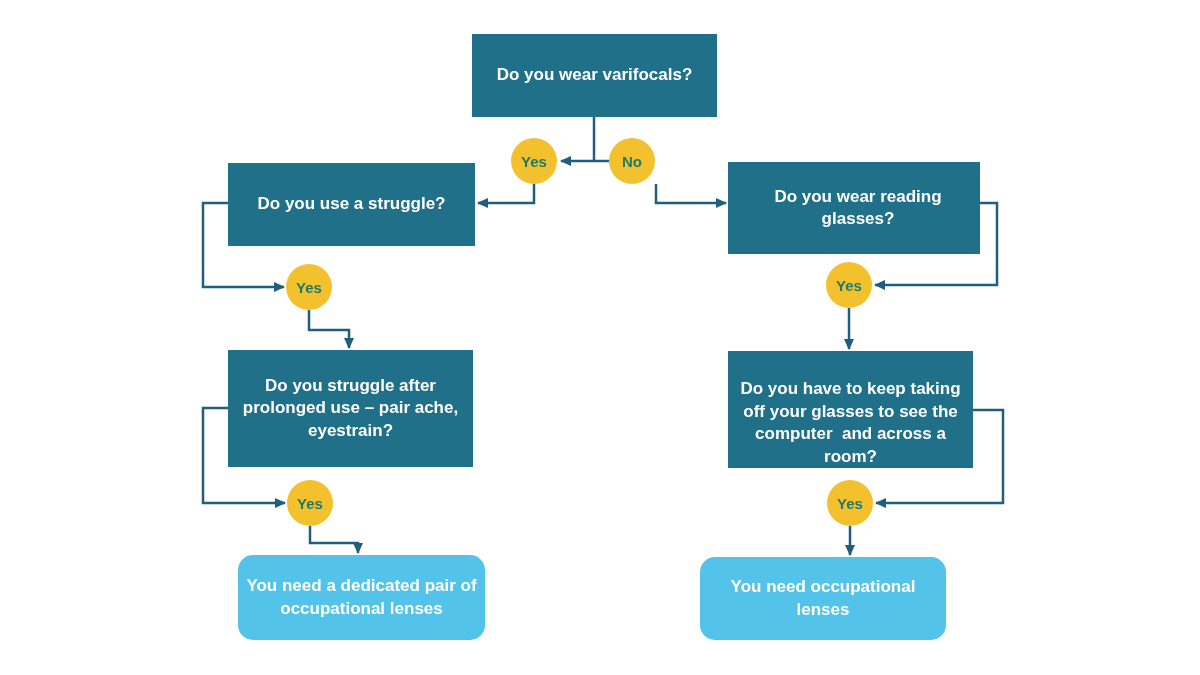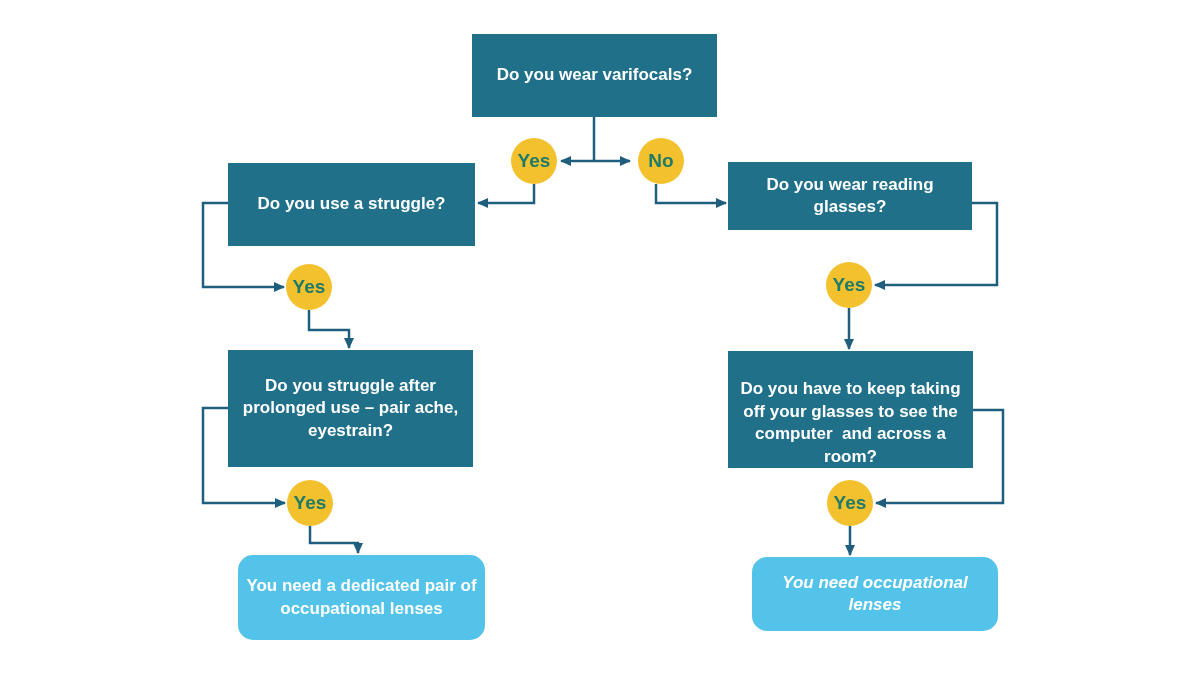--- a/index.html
+++ b/index.html
@@ -44,31 +44,31 @@
     color: var(--question_text, #ffffff);
     font-size: 17px;
     line-height: 1.32;
     border-radius: 15px;
   }
   .circle {
     width: 46px; height: 46px;
     border-radius: 50%;
     background: var(--decision_circle, #f4c12e);
     color: var(--decision_text, #1f7a68);
-    font-size: 19px;
+    font-size: 15px;
   }
   #q-varifocals   { left: 472px; top: 34px;  width: 245px; height: 83px; }
   #q-computer     { left: 228px; top: 163px; width: 247px; height: 83px; }
   #q-struggle     { left: 228px; top: 350px; width: 245px; height: 117px; }
-  #q-reading      { left: 728px; top: 162px; width: 244px; height: 68px; }
+  #q-reading      { left: 728px; top: 162px; width: 244px; height: 92px; padding-left: 8px; }
   #q-takingoff    { left: 728px; top: 351px; width: 245px; height: 117px; align-items: flex-end; }
   #r-dedicated    { left: 238px; top: 555px; width: 247px; height: 85px; }
-  #r-occupational { left: 752px; top: 557px; width: 246px; height: 74px; font-style: italic; }
+  #r-occupational { left: 700px; top: 557px; width: 246px; height: 83px; }
   #c-yes1 { left: 511px; top: 138px; }
-  #c-no1  { left: 638px; top: 138px; }
+  #c-no1  { left: 609px; top: 138px; }
   #c-yes2 { left: 286px; top: 264px; }
   #c-yes3 { left: 287px; top: 480px; }
   #c-yes4 { left: 826px; top: 262px; }
   #c-yes5 { left: 827px; top: 480px; }
 </style>
 </head>
 <body>
 
 <div class="canvas">
 

